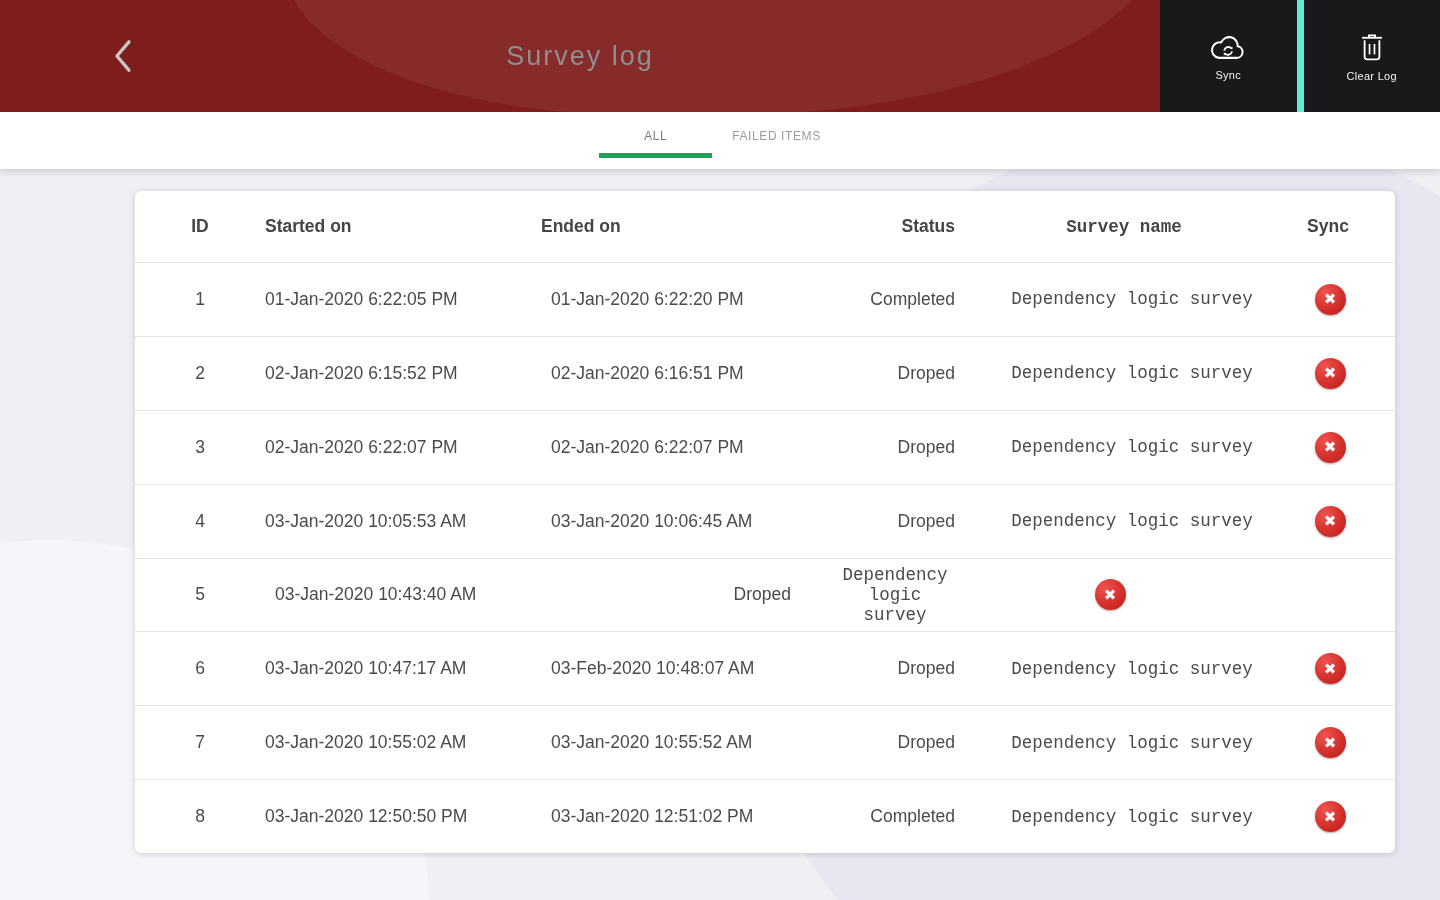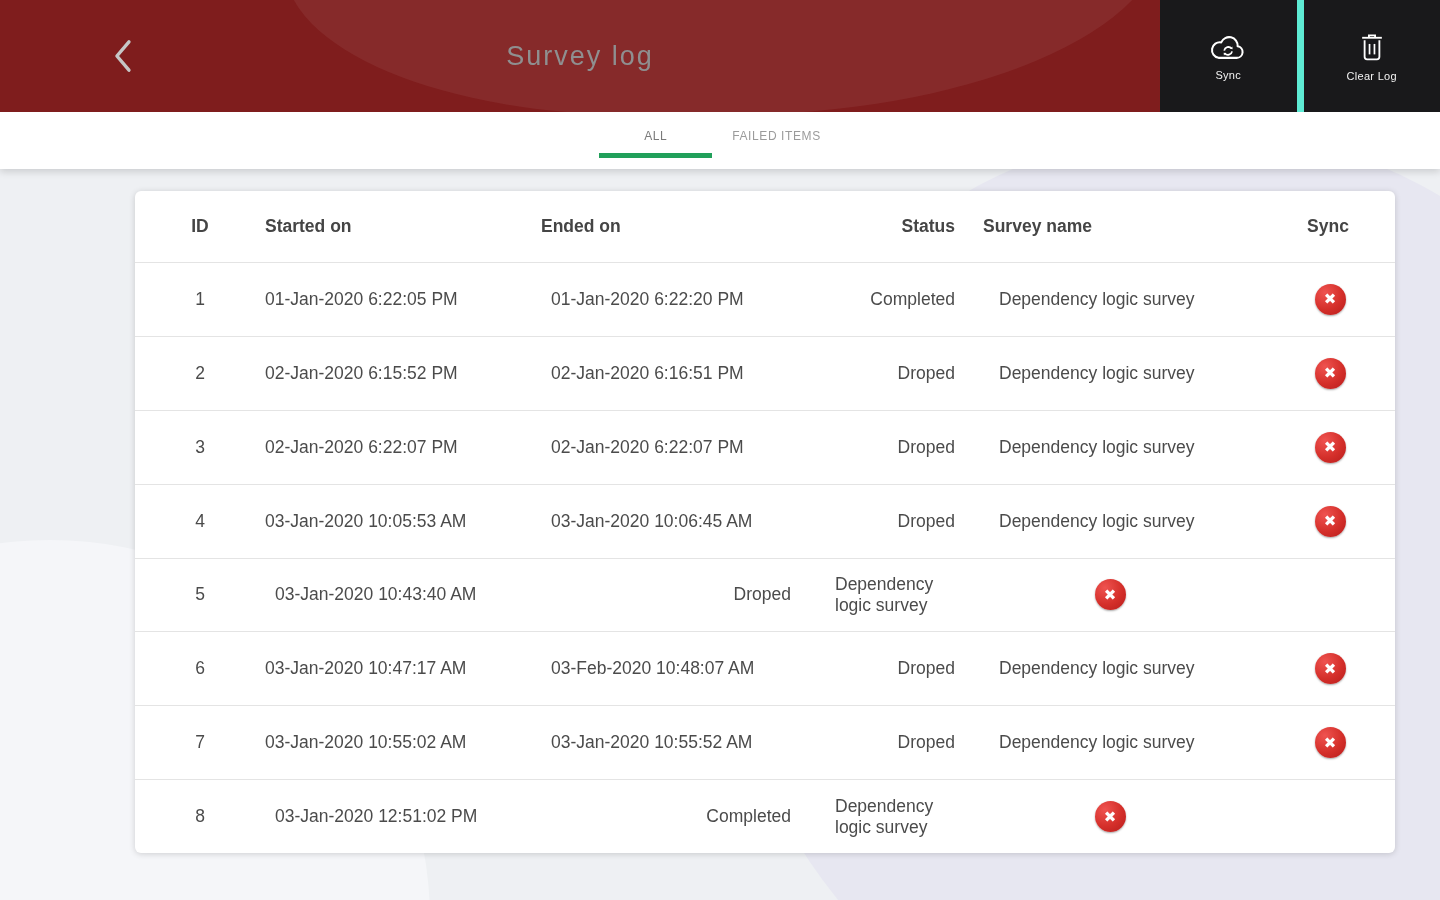--- a/index.html
+++ b/index.html
@@ -84,21 +84,21 @@
     border-bottom:1px solid #e4e4e4;
     font-size:17.5px; color:#4b4b4b;
   }
   .trow:last-child { border-bottom:none; }
   .thead { flex:0 0 72px; font-weight:700; color:#454545; font-size:17.5px; }
   .cell-id { text-align:center; }
   .cell-started, .cell-ended { text-align:left; }
   .cell-ended { padding-left:10px; }
   .thead .cell-ended { padding-left:0; }
   .cell-status { text-align:right; }
-  .cell-survey { padding-left:44px; text-align:left; }
+  .cell-survey { padding-left:44px; text-align:center;font-family:Liberation Mono, monospace; }
   .thead .cell-survey { padding-left:28px; }
   .cell-sync { display:flex; align-items:center; justify-content:center; }
 
   .err-icon {
     width:31px; height:31px; border-radius:50%;
     background:radial-gradient(circle at 32% 28%, #ef5350 0%, #d42f2a 55%, #b71c1c 100%);
     box-shadow:0 1px 2px rgba(0,0,0,0.35);
     display:flex; align-items:center; justify-content:center;
     color:#ffffff; font-size:15px; font-weight:700; cursor:pointer;
     font-family:"DejaVu Sans",sans-serif;
@@ -235,20 +235,21 @@
     <div class="cell-ended">03-Jan-2020 10:55:52 AM</div>
     <div class="cell-status">Droped</div>
     <div class="cell-survey">Dependency logic survey</div>
     <div class="cell-sync">
         <span class="err-icon">✖</span>
       </div>
   </div>
 
   <div class="trow">
     <div class="cell-id">8</div>
+    <div class="cell-started">03-Jan-2020 12:50:50 PM</div>
     <div class="cell-ended">03-Jan-2020 12:51:02 PM</div>
     <div class="cell-status">Completed</div>
     <div class="cell-survey">Dependency logic survey</div>
     <div class="cell-sync">
         <span class="err-icon">✖</span>
       </div>
   </div>
 
 </div>
 

